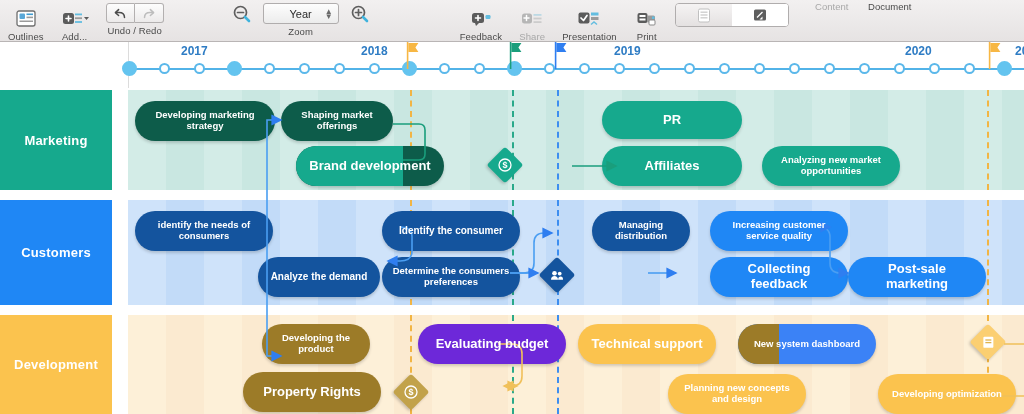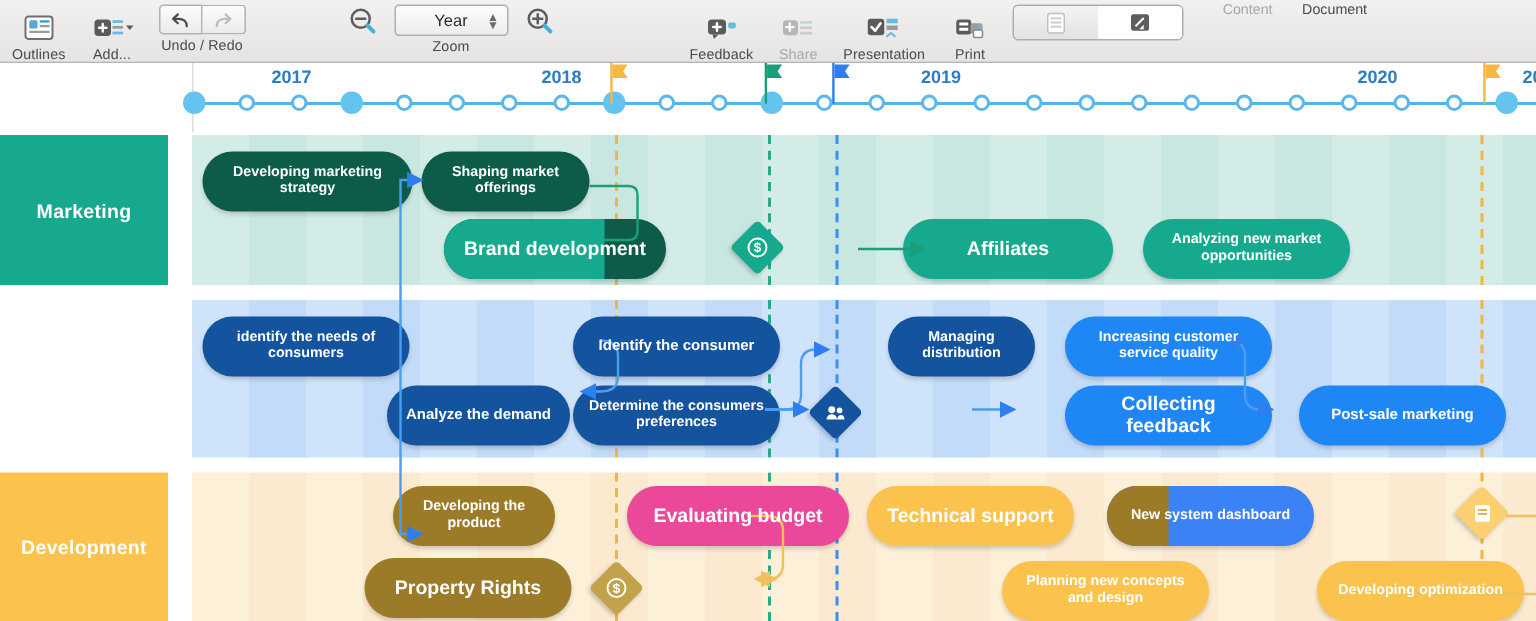--- a/index.html
+++ b/index.html
@@ -378,37 +378,43 @@
           <div class="task" style="left: 7px; top: 11px; width: 140px; height: 40px; background: rgb(13, 92, 74); font-size: 9.5px; font-weight: bold;">
             <span class="tlabel">Developing marketing strategy</span>
           </div>
           <div class="task" style="left: 153px; top: 11px; width: 112px; height: 40px; background: rgb(13, 92, 74); font-size: 9.5px; font-weight: bold;">
             <span class="tlabel">Shaping market offerings</span>
           </div>
           <div class="task" style="left: 168px; top: 56px; width: 148px; height: 40px; background: rgb(13, 92, 74); font-size: 13px; font-weight: bold;">
             <div class="prog" style="width: 72%; background: rgb(22, 169, 141);"></div>
             <span class="tlabel">Brand development</span>
           </div>
+          <div class="task" style="left: 474px; top: 11px; width: 140px; height: 38px; background: rgb(22, 169, 141); font-size: 13px; font-weight: bold;">
+            <span class="tlabel">PR</span>
+          </div>
           <div class="task" style="left: 474px; top: 56px; width: 140px; height: 40px; background: rgb(22, 169, 141); font-size: 13px; font-weight: bold;">
             <span class="tlabel">Affiliates</span>
           </div>
           <div class="task" style="left: 634px; top: 56px; width: 138px; height: 40px; background: rgb(22, 169, 141); font-size: 9.5px; font-weight: bold;">
             <span class="tlabel">Analyzing new market opportunities</span>
           </div>
           <div class="diamond" style="left: 364px; top: 62px; background: rgb(22, 169, 141);">
             <span class="dic">
               <svg width="14" height="14" viewBox="0 0 14 14">
                 <circle cx="7" cy="7" r="6" fill="none" stroke="#fff" stroke-width="1.3"></circle>
                 <text x="7" y="10.3" font-size="9" font-family="Liberation Sans, sans-serif" font-weight="bold" fill="#fff" text-anchor="middle">$</text>
               </svg>
             </span>
           </div>
         </div>
       </div>
       <div class="lane" style="top: 112px; height: 105px;">
+        <div class="lane-head" style="background: rgb(31, 135, 245);">
+          <span>Customers</span>
+        </div>
         <div class="lane-body" style="background: rgb(207, 227, 250);">
           <div class="stripes">
             <div class="stripe" style="left: 38px; background: rgb(194, 219, 248);"></div>
             <div class="stripe" style="left: 114px; background: rgb(194, 219, 248);"></div>
             <div class="stripe" style="left: 190px; background: rgb(194, 219, 248);"></div>
             <div class="stripe" style="left: 266px; background: rgb(194, 219, 248);"></div>
             <div class="stripe" style="left: 342px; background: rgb(194, 219, 248);"></div>
             <div class="stripe" style="left: 418px; background: rgb(194, 219, 248);"></div>
             <div class="stripe" style="left: 494px; background: rgb(194, 219, 248);"></div>
             <div class="stripe" style="left: 570px; background: rgb(194, 219, 248);"></div>
@@ -435,21 +441,21 @@
           </div>
           <div class="task" style="left: 464px; top: 11px; width: 98px; height: 40px; background: rgb(20, 84, 158); font-size: 9.5px; font-weight: bold;">
             <span class="tlabel">Managing distribution</span>
           </div>
           <div class="task" style="left: 582px; top: 57px; width: 138px; height: 40px; background: rgb(31, 135, 245); font-size: 13px; font-weight: bold;">
             <span class="tlabel">Collecting feedback</span>
           </div>
           <div class="task" style="left: 582px; top: 11px; width: 138px; height: 40px; background: rgb(31, 135, 245); font-size: 9.5px; font-weight: bold;">
             <span class="tlabel">Increasing customer service quality</span>
           </div>
-          <div class="task" style="left: 738px; top: 57px; width: 138px; height: 40px; background: rgb(31, 135, 245); font-size: 10px; font-weight: bold;">
+          <div class="task" style="left: 720px; top: 57px; width: 138px; height: 40px; background: rgb(31, 135, 245); font-size: 13px; font-weight: bold;">
             <span class="tlabel">Post-sale marketing</span>
           </div>
           <div class="diamond" style="left: 416px; top: 62px; background: rgb(20, 84, 158);">
             <span class="dic">
               <svg width="15" height="13" viewBox="0 0 15 13">
                 <circle cx="5" cy="4" r="2.3" fill="#fff"></circle>
                 <circle cx="10.2" cy="4.4" r="1.9" fill="#fff"></circle>
                 <path d="M1.5 10.5c0-2.2 1.6-3.6 3.5-3.6s3.5 1.4 3.5 3.6z" fill="#fff"></path>
                 <path d="M8.6 10.5c0-1.9 1.1-3.1 2.6-3.1s2.3 1.2 2.3 3.1z" fill="#fff"></path>
               </svg>
@@ -479,21 +485,21 @@
           <div class="guide" style="left: 282px;"></div>
           <div class="guide green" style="left: 384px;"></div>
           <div class="guide blue" style="left: 429px;"></div>
           <div class="guide" style="left: 859px;"></div>
           <div class="task" style="left: 134px; top: 9px; width: 108px; height: 40px; background: rgb(156, 123, 40); font-size: 9.5px; font-weight: bold;">
             <span class="tlabel">Developing the product</span>
           </div>
           <div class="task" style="left: 115px; top: 57px; width: 138px; height: 40px; background: rgb(156, 123, 40); font-size: 13px; font-weight: bold;">
             <span class="tlabel">Property Rights</span>
           </div>
-          <div class="task" style="left: 290px; top: 9px; width: 148px; height: 40px; background: #ec4899; font-size: 13px; font-weight: bold;">
+          <div class="task" style="left: 290px; top: 9px; width: 148px; height: 40px; background: #6d28d9; font-size: 13px; font-weight: bold;">
             <span class="tlabel">Evaluating budget</span>
           </div>
           <div class="task" style="left: 450px; top: 9px; width: 138px; height: 40px; background: rgb(251, 195, 78); font-size: 13px; font-weight: bold;">
             <span class="tlabel">Technical support</span>
           </div>
           <div class="task" style="left: 610px; top: 9px; width: 138px; height: 40px; background: #3b82f6; font-size: 9.5px; font-weight: bold;">
             <div class="prog" style="width: 30%; background: rgb(156, 123, 40);"></div>
             <span class="tlabel">New system dashboard</span>
           </div>
           <div class="task" style="left: 540px; top: 59px; width: 138px; height: 40px; background: rgb(251, 195, 78); font-size: 9.5px; font-weight: bold;">

